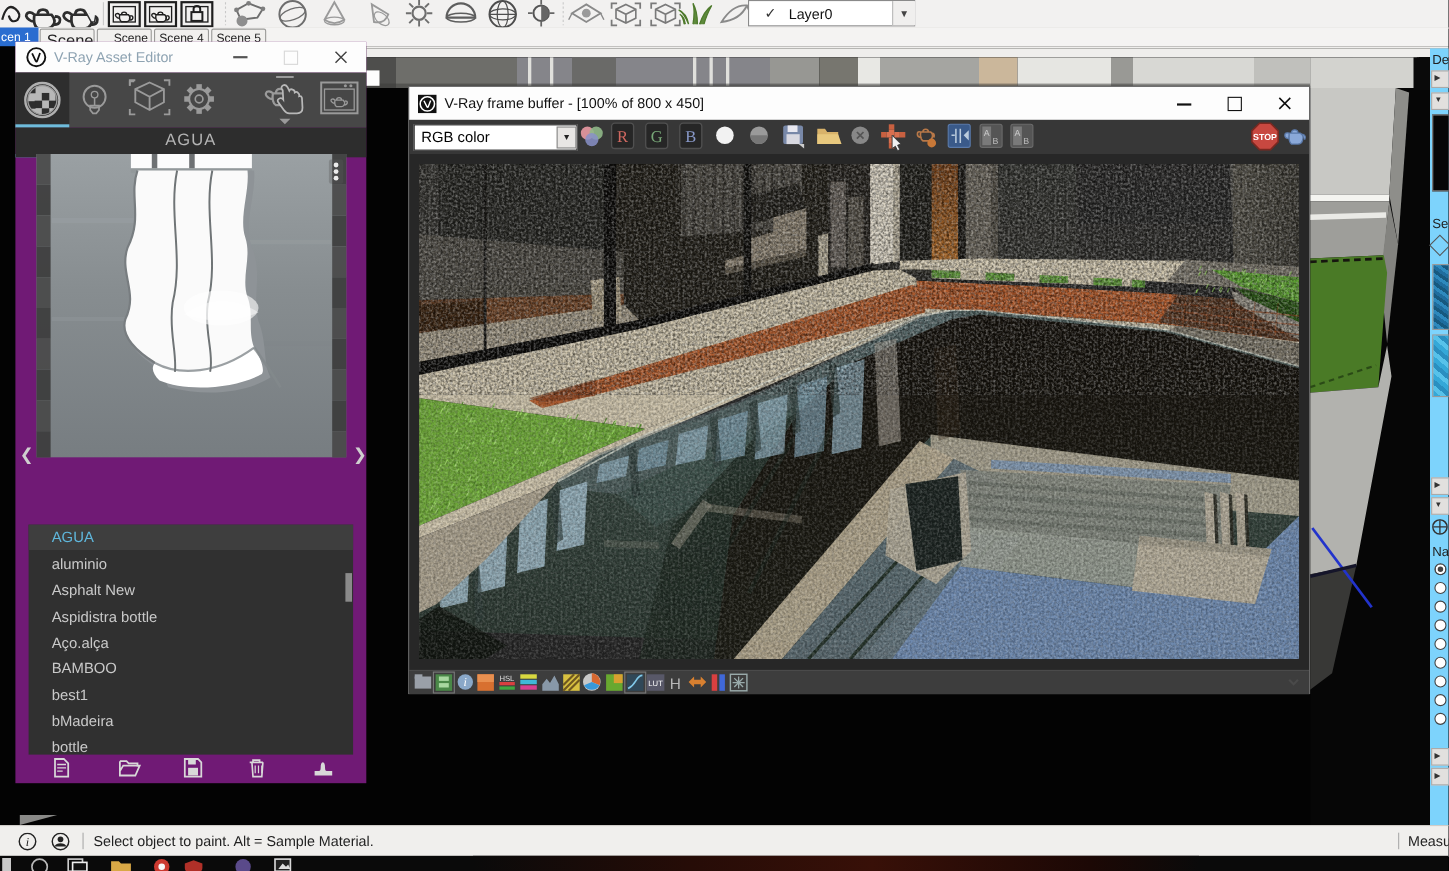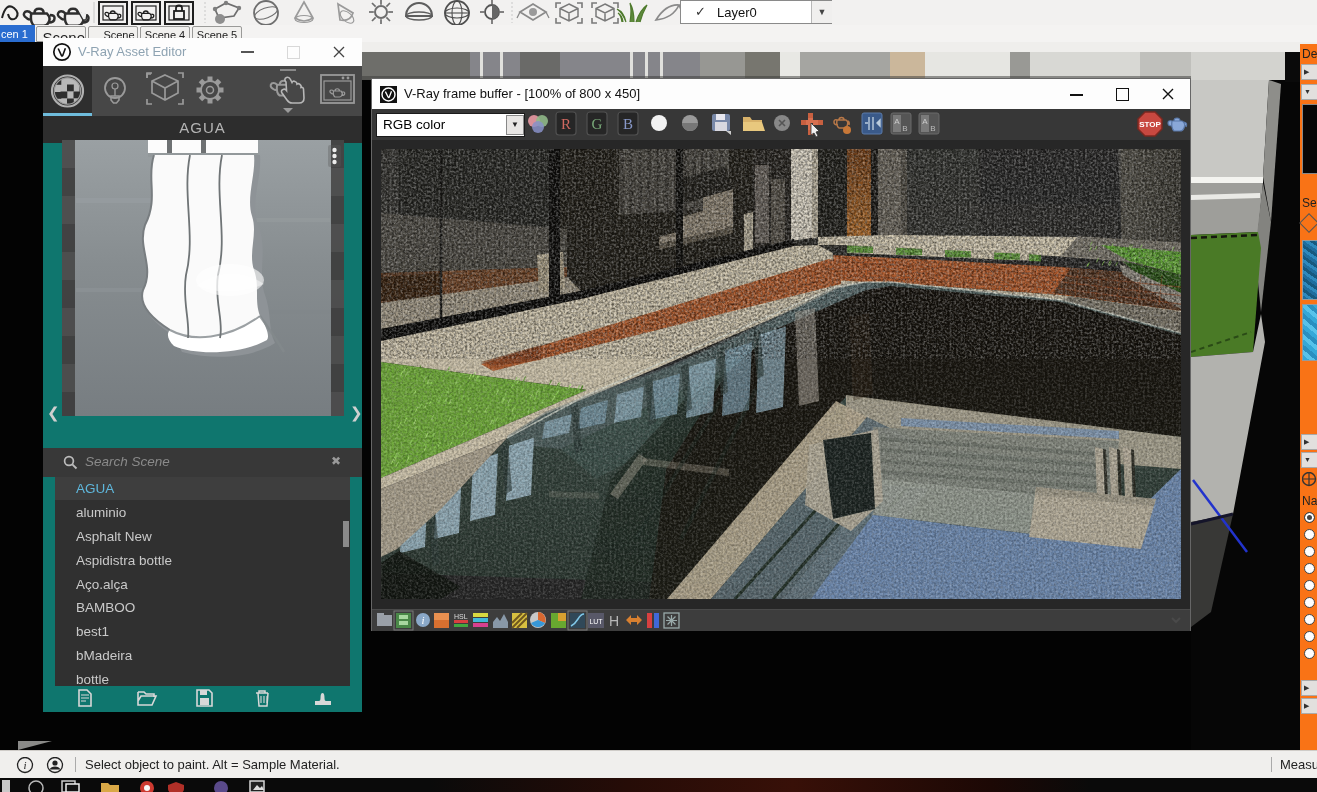--- a/index.html
+++ b/index.html
@@ -141,21 +141,21 @@
 <polygon points="0,305 62,300 70,262 74,290 42,462 0,470" fill="#b2b2ae"></polygon>
 <polygon points="0,470 42,462 20,560 0,575" fill="#6a6a66" opacity="0.5"></polygon>
 <path d="M2,428 L56,500" stroke="#2233cc" stroke-width="2.5" fill="none"></path>
 <path d="M42,462 L0,472" stroke="#15152a" stroke-width="3" fill="none"></path>
   </svg>
 
 <div class="abs" style="left:333px;top:64px;width:12px;height:14px;background:#fdfdfd;"></div>
 
 <div class="abs" style="left:18px;top:741px;width:0;height:0;border-top:9px solid #8a8a88;border-right:34px solid transparent;"></div>
 
-<div class="abs" style="left:1300px;top:44px;width:17px;height:706px;background:#f97316;" id="tray">
+<div class="abs" style="left:1300px;top:44px;width:17px;height:706px;background:#7dd3fc;" id="tray">
     <div class="abs" style="left:2px;top:3px;font-size:12px;color:#222;">De</div>
 <div class="abs" style="left:1px;top:20px;width:15px;height:14px;background:#e2e0de;border:1px solid #aaa;font-size:7px;color:#333;text-align:left;padding-left:2px;line-height:13px;">▶</div>
 <div class="abs" style="left:1px;top:40px;width:15px;height:14px;background:#e2e0de;border:1px solid #aaa;font-size:7px;color:#333;padding-left:2px;line-height:13px;">▼</div>
 <div class="abs" style="left:2px;top:60px;width:14px;height:68px;background:#060606;border:1px solid #888;"></div>
 <div class="abs" style="left:2px;top:152px;font-size:12px;color:#222;">Se</div>
 <div class="abs" style="left:2px;top:172px;width:12px;height:12px;border:1.5px solid #555;transform:rotate(45deg);"></div>
 <div class="abs" style="left:2px;top:196px;width:14px;height:58px;background:repeating-linear-gradient(35deg,#1f6d9e 0 3px,#2e89bd 3px 6px,#17597f 6px 9px);border:1px solid #999;"></div>
 <div class="abs" style="left:2px;top:260px;width:14px;height:55px;background:repeating-linear-gradient(40deg,#35a8d8 0 4px,#57c2ea 4px 8px,#2a8fc0 8px 12px);border:1px solid #999;"></div>
 <div class="abs" style="left:1px;top:390px;width:15px;height:14px;background:#e2e0de;border:1px solid #aaa;font-size:7px;color:#333;padding-left:2px;line-height:13px;">▶</div>
 <div class="abs" style="left:1px;top:408px;width:15px;height:14px;background:#e2e0de;border:1px solid #aaa;font-size:7px;color:#333;padding-left:2px;line-height:13px;">▼</div>
@@ -201,21 +201,21 @@
     <path d="M101 5 h7 l2 2 h9 v7 h-18 z" fill="#d9a846"></path>
     <circle cx="147" cy="10" r="7" fill="#cc3a30"></circle>
     <circle cx="147" cy="10" r="3" fill="#f8f8f8"></circle>
     <path d="M176 4 l8 3 v4 c0 3 -3 5 -8 6 c-5 -1 -8 -3 -8 -6 v-4 z" fill="#b03028"></path>
     <circle cx="221" cy="10" r="7" fill="#5a4a8a"></circle>
     <rect x="250" y="3" width="14" height="11" fill="#222" stroke="#d8d8d8" stroke-width="1.5"></rect>
     <path d="M253 12 l4 -5 l3 3 l2 -2 l2 4 z" fill="#ddd"></path>
   </svg>
 </div>
 
-<div class="abs" style="left:14px;top:38px;width:319px;height:674px;background:#0f766e;margin-left:29px;" id="ae">
+<div class="abs" style="left:14px;top:38px;width:319px;height:674px;background:#701a75;" id="ae">
 
   <div class="abs" style="left:0;top:0;width:319px;height:28px;background:#fdfdfd;">
     <svg class="abs" style="left:9px;top:4px" width="20" height="20">
       <circle cx="10" cy="10" r="8.2" fill="none" stroke="#111" stroke-width="1.7"></circle>
       <path d="M6.2 6.5 L9.5 13.5 Q10.2 14.6 10.8 13.3 L13.4 6.2" fill="none" stroke="#111" stroke-width="1.6"></path>
     </svg>
     <span class="abs" style="left:35px;top:6px;font-size:13px;color:#8ea3b2;">V-Ray Asset Editor</span>
     <div class="abs" style="left:198px;top:13px;width:13px;height:1.5px;background:#555;"></div>
     <div class="abs" style="left:244px;top:8px;width:11px;height:11px;border:1.5px solid #d8d8d8;"></div>
     <svg class="abs" style="left:289px;top:7px" width="14" height="14">
@@ -339,28 +339,20 @@
 <rect x="266" y="5" width="13" height="22" rx="2" fill="#5a5a5a" opacity="0.35"></rect>
 <circle cx="272.5" cy="10" r="2.2" fill="#ececec"></circle>
 <circle cx="272.5" cy="16" r="2.2" fill="#ececec"></circle>
 <circle cx="272.5" cy="22" r="2.2" fill="#ececec"></circle>
     </svg>
 
   <span class="abs" style="left:4px;top:366px;font-size:15px;color:#cfcfcf;">❮</span>
   <span class="abs" style="left:307px;top:366px;font-size:15px;color:#cfcfcf;">❯</span>
 
 
-  <div class="abs" style="left:0;top:410px;width:319px;height:29px;background:#383838;">
-    <svg class="abs" style="left:20px;top:7px" width="15" height="15">
-        <circle cx="6" cy="6" r="4.4" fill="none" stroke="#bbb" stroke-width="1.7"></circle>
-        <path d="M9.3 9.3 L13.5 13.5" stroke="#bbb" stroke-width="1.9"></path>
-      </svg>
-    <span class="abs" style="left:42px;top:6px;font-size:13.5px;color:#8a8a8a;font-style:italic;">Search Scene</span>
-    <span class="abs" style="left:288px;top:6px;font-size:12px;color:#9a9a9a;">✖</span>
-  </div>
 
   <div class="abs" style="left:12px;top:439px;width:295px;height:209px;background:#303030;font-size:13.5px;color:#c9c9c9;" id="aelist">
     <div class="abs" style="left:0;top:0;width:295px;height:23px;background:#3e3e3e;color:#5fb7dc;padding:4px 0 0 21px;box-sizing:border-box;">AGUA</div>
     <div class="abs" style="left:21px;top:28px;">aluminio</div>
     <div class="abs" style="left:21px;top:52px;">Asphalt New</div>
     <div class="abs" style="left:21px;top:76px;">Aspidistra bottle</div>
     <div class="abs" style="left:21px;top:100px;">Aço.alça</div>
     <div class="abs" style="left:21px;top:123px;">BAMBOO</div>
     <div class="abs" style="left:21px;top:147px;">best1</div>
     <div class="abs" style="left:21px;top:171px;">bMadeira</div>

